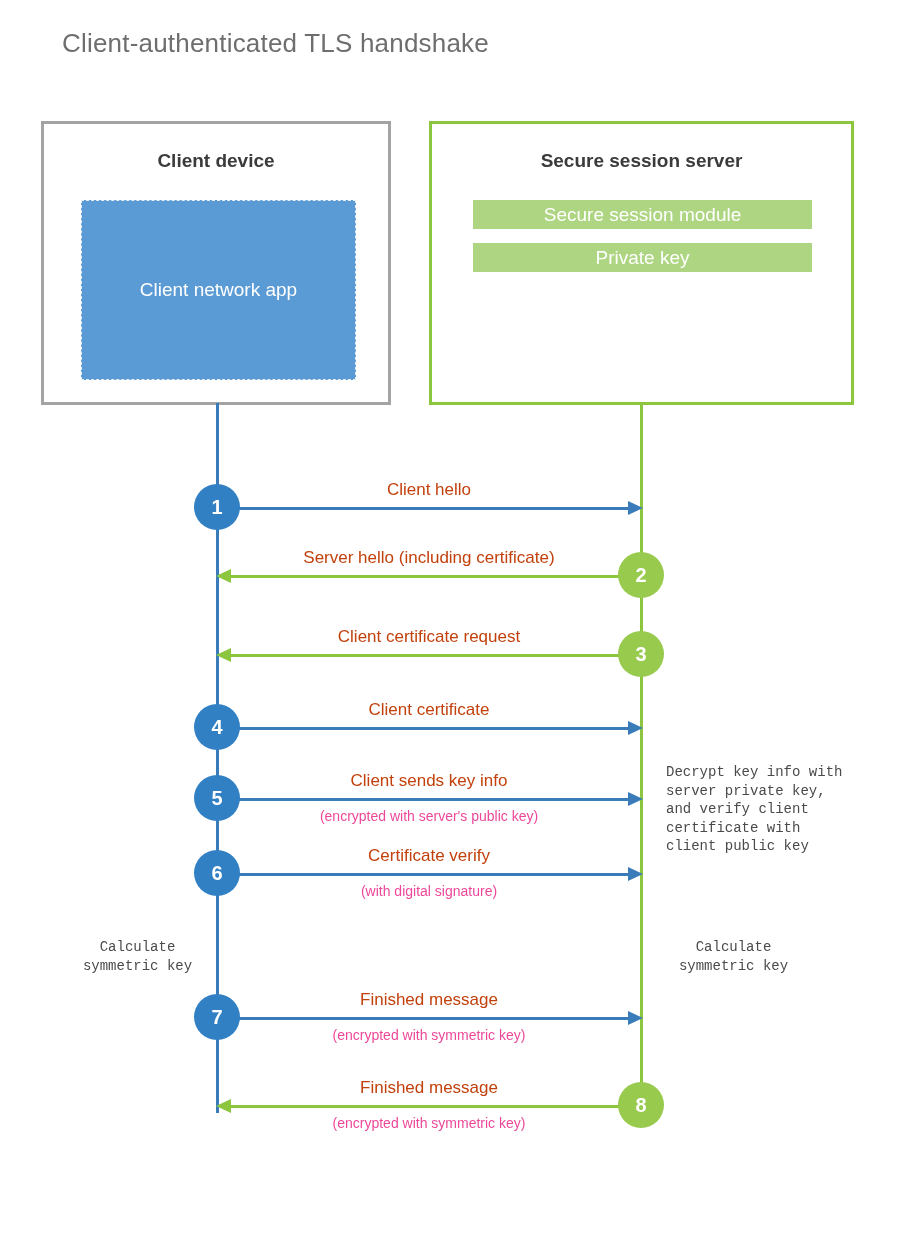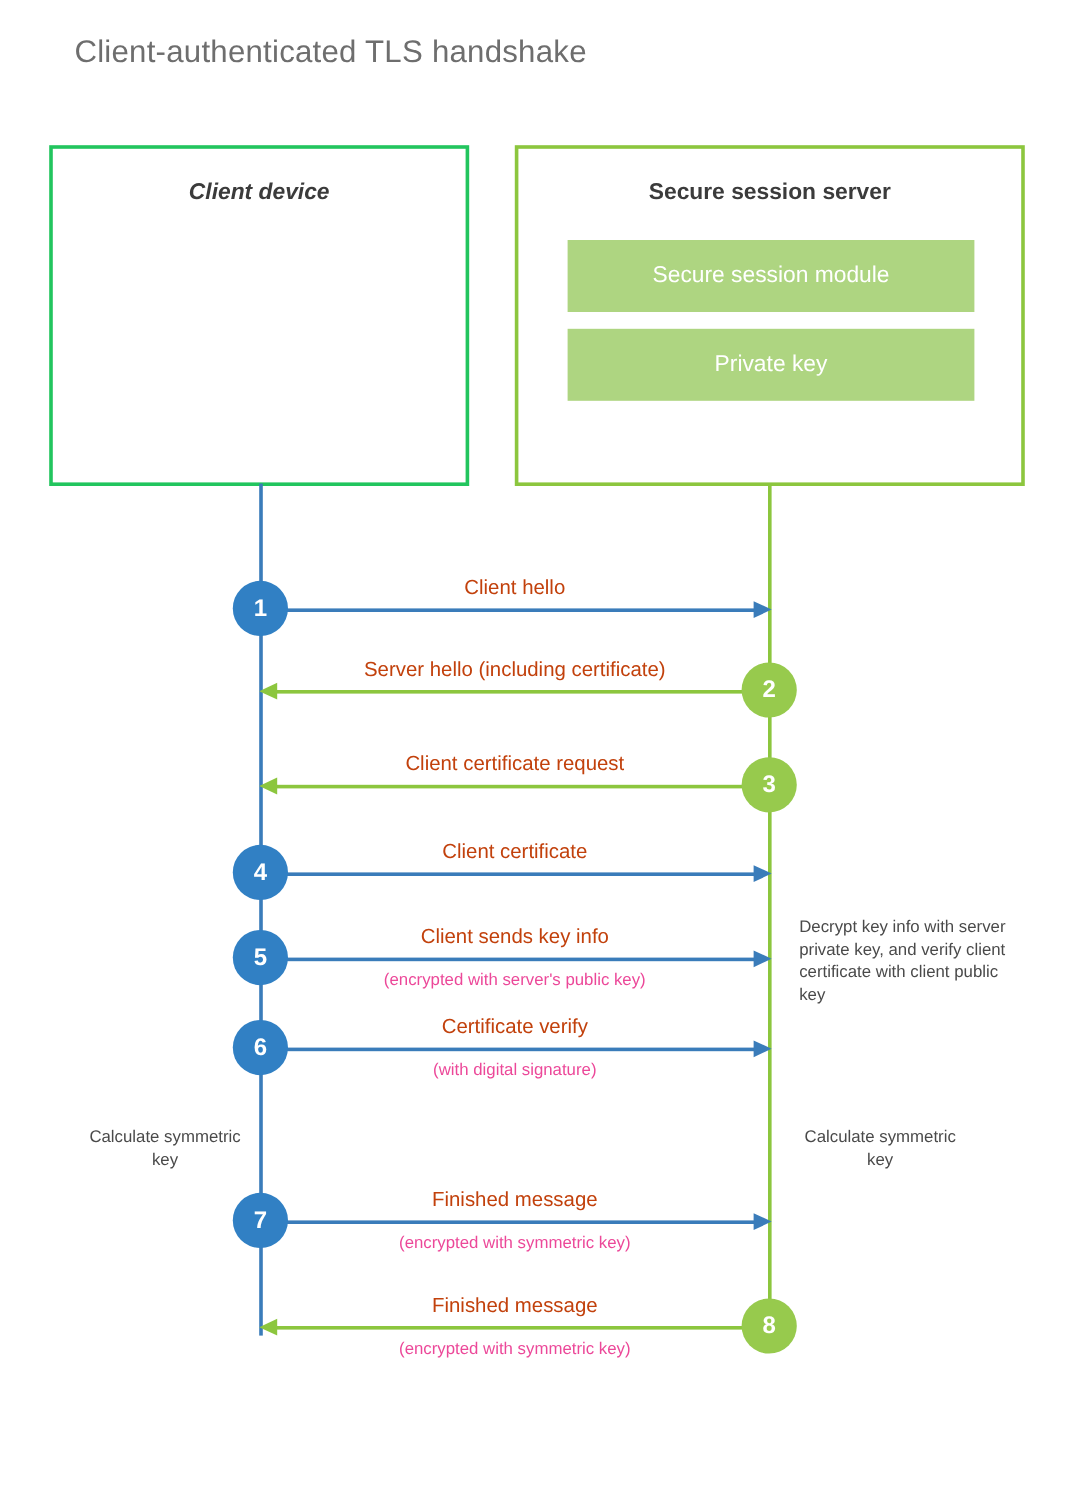--- a/index.html
+++ b/index.html
@@ -32,22 +32,21 @@
   .entity-box {
     position: absolute;
     background: #ffffff;
     box-sizing: border-box;
   }
   .entity-box.client {
     left: 41px;
     top: 121px;
     width: 350px;
     height: 284px;
-    border: 3px solid #22c55e;
-    font-style: italic;
+    border: 3px solid #a3a3a3;
   }
   .entity-box.server {
     left: 429px;
     top: 121px;
     width: 425px;
     height: 284px;
     border: 3px solid #8cc63e;
     padding-left: 46px;
   }
   .entity-title {
@@ -83,21 +82,21 @@
   }
 
   
   .server-bars {
     position: absolute;
     left: 41px;
     top: 76px;
     width: 339px;
   }
   .server-bar {
-    height: 60px;
+    height: 29px;
     background: #aed581;
     margin-bottom: 14px;
     display: flex;
     align-items: center;
     justify-content: center;
     color: #ffffff;
     font-size: 19px;
   }
 
   
@@ -191,20 +190,21 @@
   }
   .badge.blue { left: 194px; background: #3180c4; }
   .badge.green { left: 618px; background: #97ca4d; }
 
   
   .side-note {
     position: absolute;
     font-size: 14px;
     color: #4a4a4a;
     line-height: 1.33;
+    font-family: Liberation Mono, monospace;
   }
   .side-note.right-decrypt {
     left: 666px;
     top: 763px;
     width: 180px;
     text-align: left;
   }
   .side-note.left-calc {
     left: 70px;
     top: 938px;
@@ -218,20 +218,21 @@
     text-align: center;
   }
 </style>
 </head>
 <body>
 
 <div class="page-title">Client-authenticated TLS handshake</div>
 
 <div class="entity-box client">
   <div class="entity-title">Client device</div>
+  <div class="app-block">Client network app</div>
 </div>
 
 <div class="entity-box server">
   <div class="entity-title">Secure session server</div>
   <div class="server-bars">
     <div class="server-bar">Secure session module</div>
     <div class="server-bar">Private key</div>
   </div>
 </div>
 

